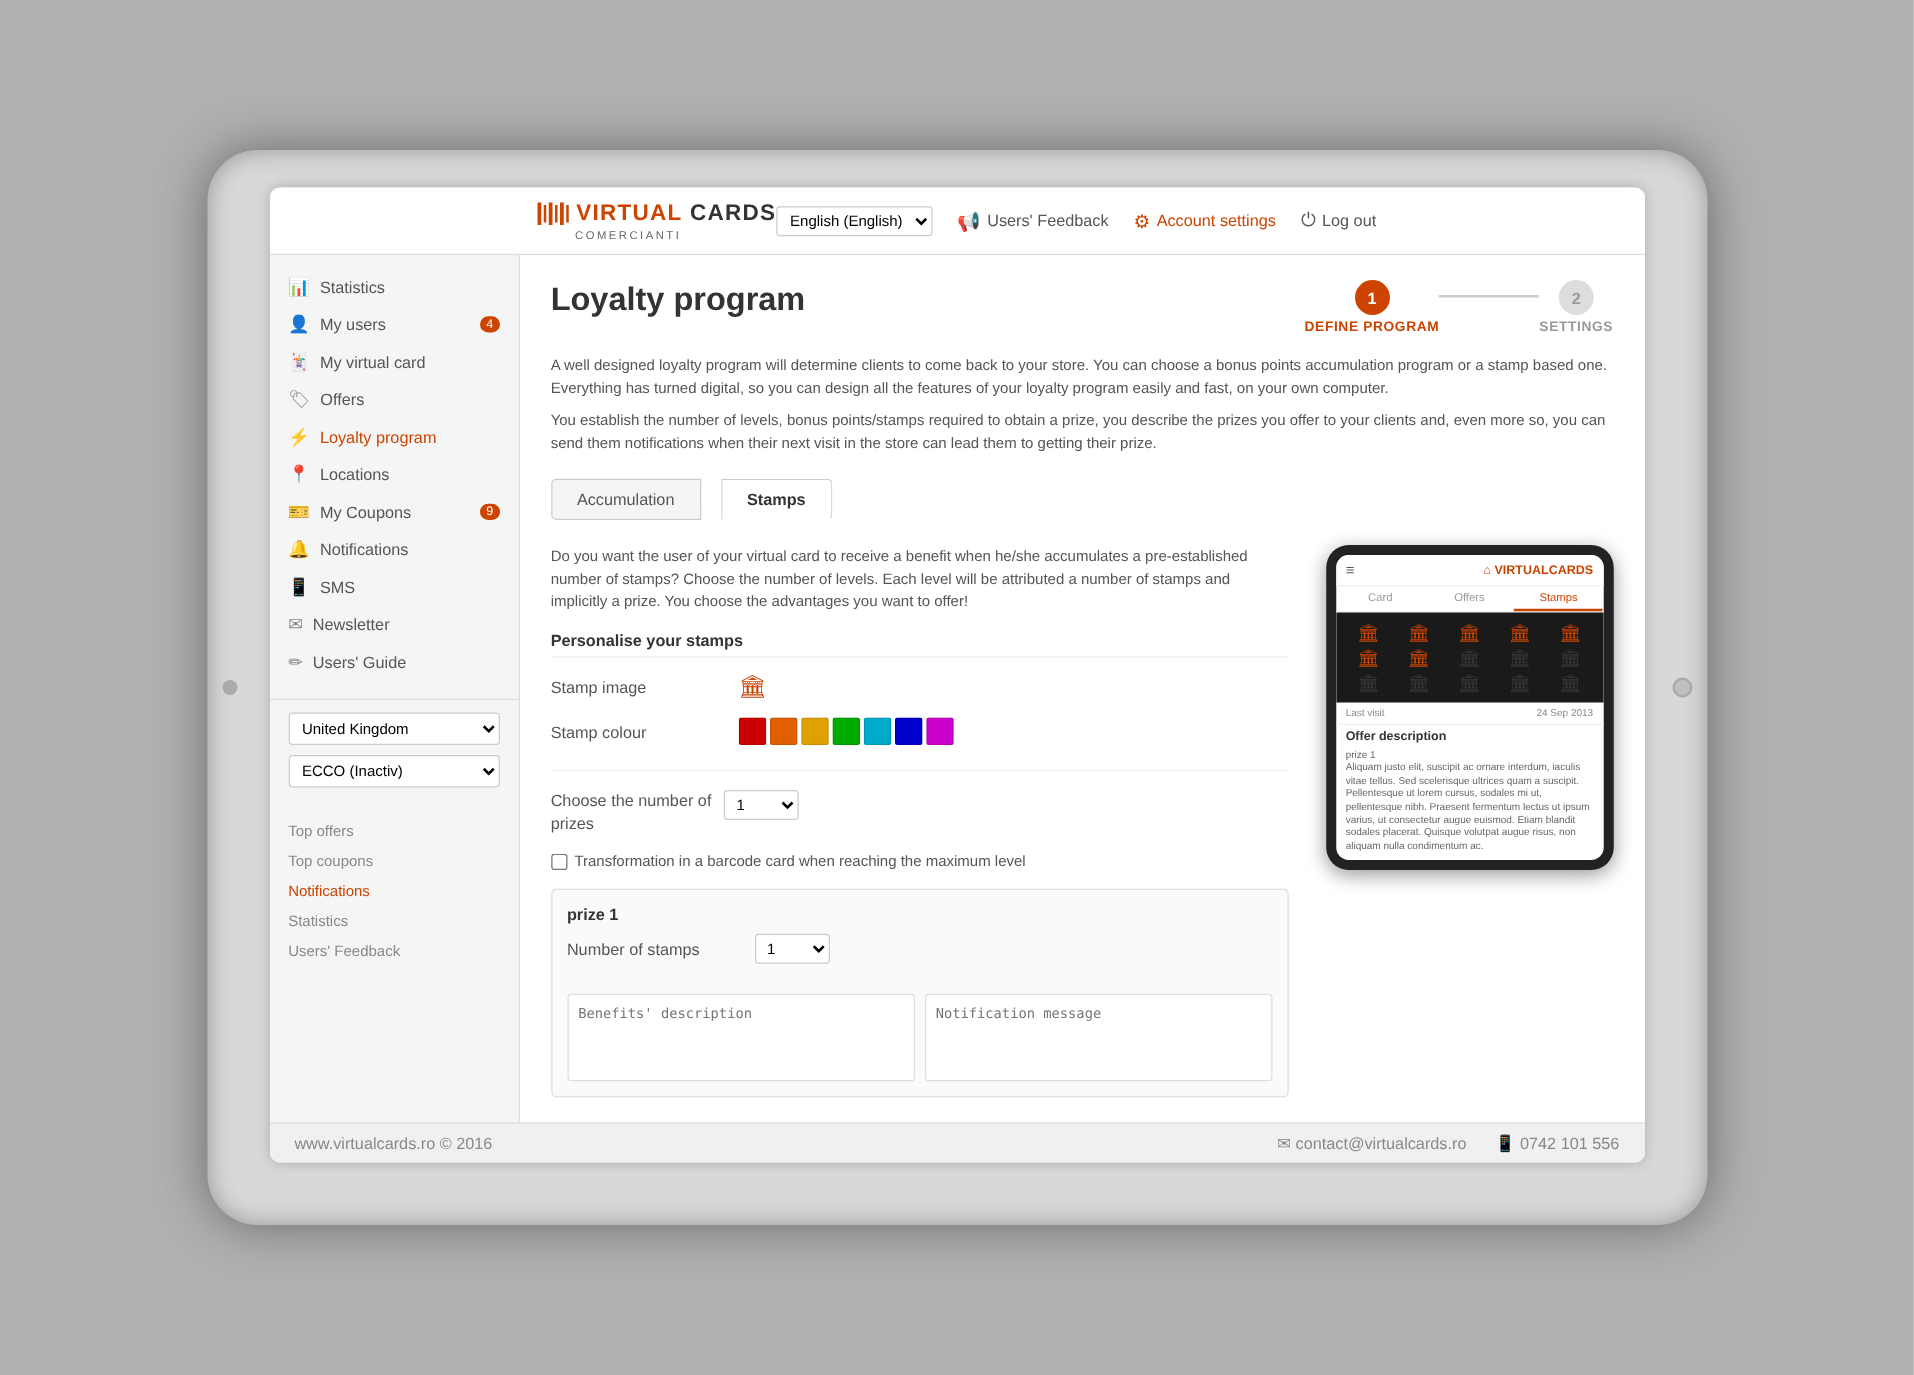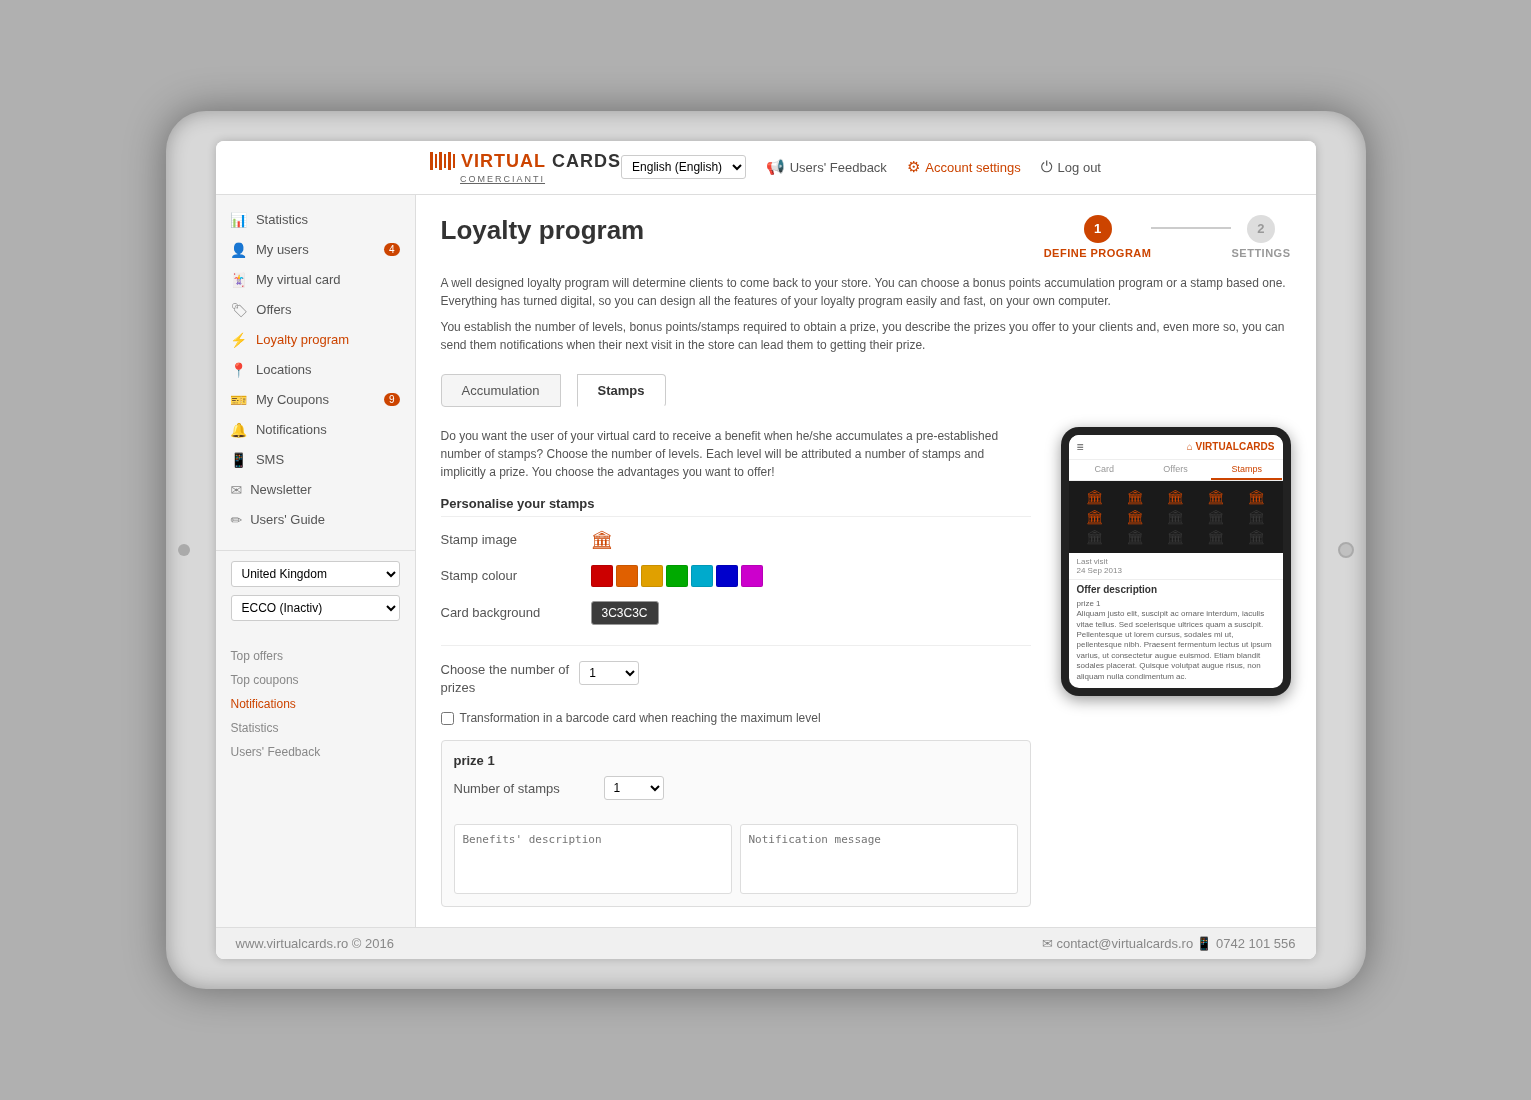--- a/index.html
+++ b/index.html
@@ -56,21 +56,21 @@
       align-items: center;
     }
     .barcode-bar {
       background: #cc4400;
       width: 3px;
       height: 18px;
     }
     .barcode-bar.thin { width: 2px; height: 14px; }
     .logo-text-virtual { font-size: 18px; font-weight: bold; color: #cc4400; letter-spacing: 1px; }
     .logo-text-cards { font-size: 18px; font-weight: bold; color: #333; letter-spacing: 1px; }
-    .logo-sub { font-size: 9px; color: #666; letter-spacing: 2px; margin-top: 2px; margin-left: 30px; text-decoration: underline; }
+    .logo-sub { font-size: 9px; color: #666; letter-spacing: 2px; margin-top: 2px; margin-left: 30px; }
     .top-bar-right {
       display: flex;
       align-items: center;
       gap: 20px;
     }
     .lang-select {
       border: 1px solid #ccc;
       padding: 3px 6px;
       font-size: 12px;
       border-radius: 3px;
@@ -432,21 +432,20 @@
     }
     .phone-stamp.filled { color: #cc4400; }
     .phone-stamp.empty { color: #555; opacity: 0.5; }
     .phone-visit-row {
       display: flex;
       justify-content: space-between;
       padding: 4px 8px;
       font-size: 8px;
       color: #888;
       border-bottom: 1px solid #eee;
-      flex-direction: column;
     }
     .phone-offer-title {
       padding: 4px 8px;
       font-size: 10px;
       font-weight: bold;
       color: #333;
     }
     .phone-offer-text {
       padding: 0 8px 6px;
       font-size: 8px;
@@ -459,21 +458,21 @@
       border-top: 1px solid #ddd;
       padding: 8px 20px;
       display: flex;
       justify-content: space-between;
       font-size: 13px;
       color: #888;
     }
     .footer-right {
       display: flex;
       align-items: center;
-      gap: 3px;
+      gap: 23px;
     }
     
     .tablet-side-btn-left {
       position: absolute;
       left: 12px;
       top: 50%;
       transform: translateY(-50%);
       width: 12px;
       height: 12px;
       background: #aaa;
@@ -678,24 +677,20 @@
                 <div class="color-swatch" style="background:#cc0000;"></div>
                 <div class="color-swatch" style="background:#e06000;"></div>
                 <div class="color-swatch" style="background:#e0a000;"></div>
                 <div class="color-swatch" style="background:#00aa00;"></div>
                 <div class="color-swatch" style="background:#00aacc;"></div>
                 <div class="color-swatch" style="background:#0000cc;"></div>
                 <div class="color-swatch" style="background:#cc00cc;"></div>
               </div>
             </div>
 
-            <div class="form-row">
-              <span class="form-label">Card background</span>
-              <div class="bg-color-box">3C3C3C</div>
-            </div>
 
             <div class="prizes-section">
               <div class="form-row-prizes">
                 <span class="prizes-label">Choose the number of<br>prizes</span>
                 <div class="prizes-select-wrap">
                   <select class="select-small">
                     <option>1</option>
                     <option>2</option>
                     <option>3</option>
                   </select>

